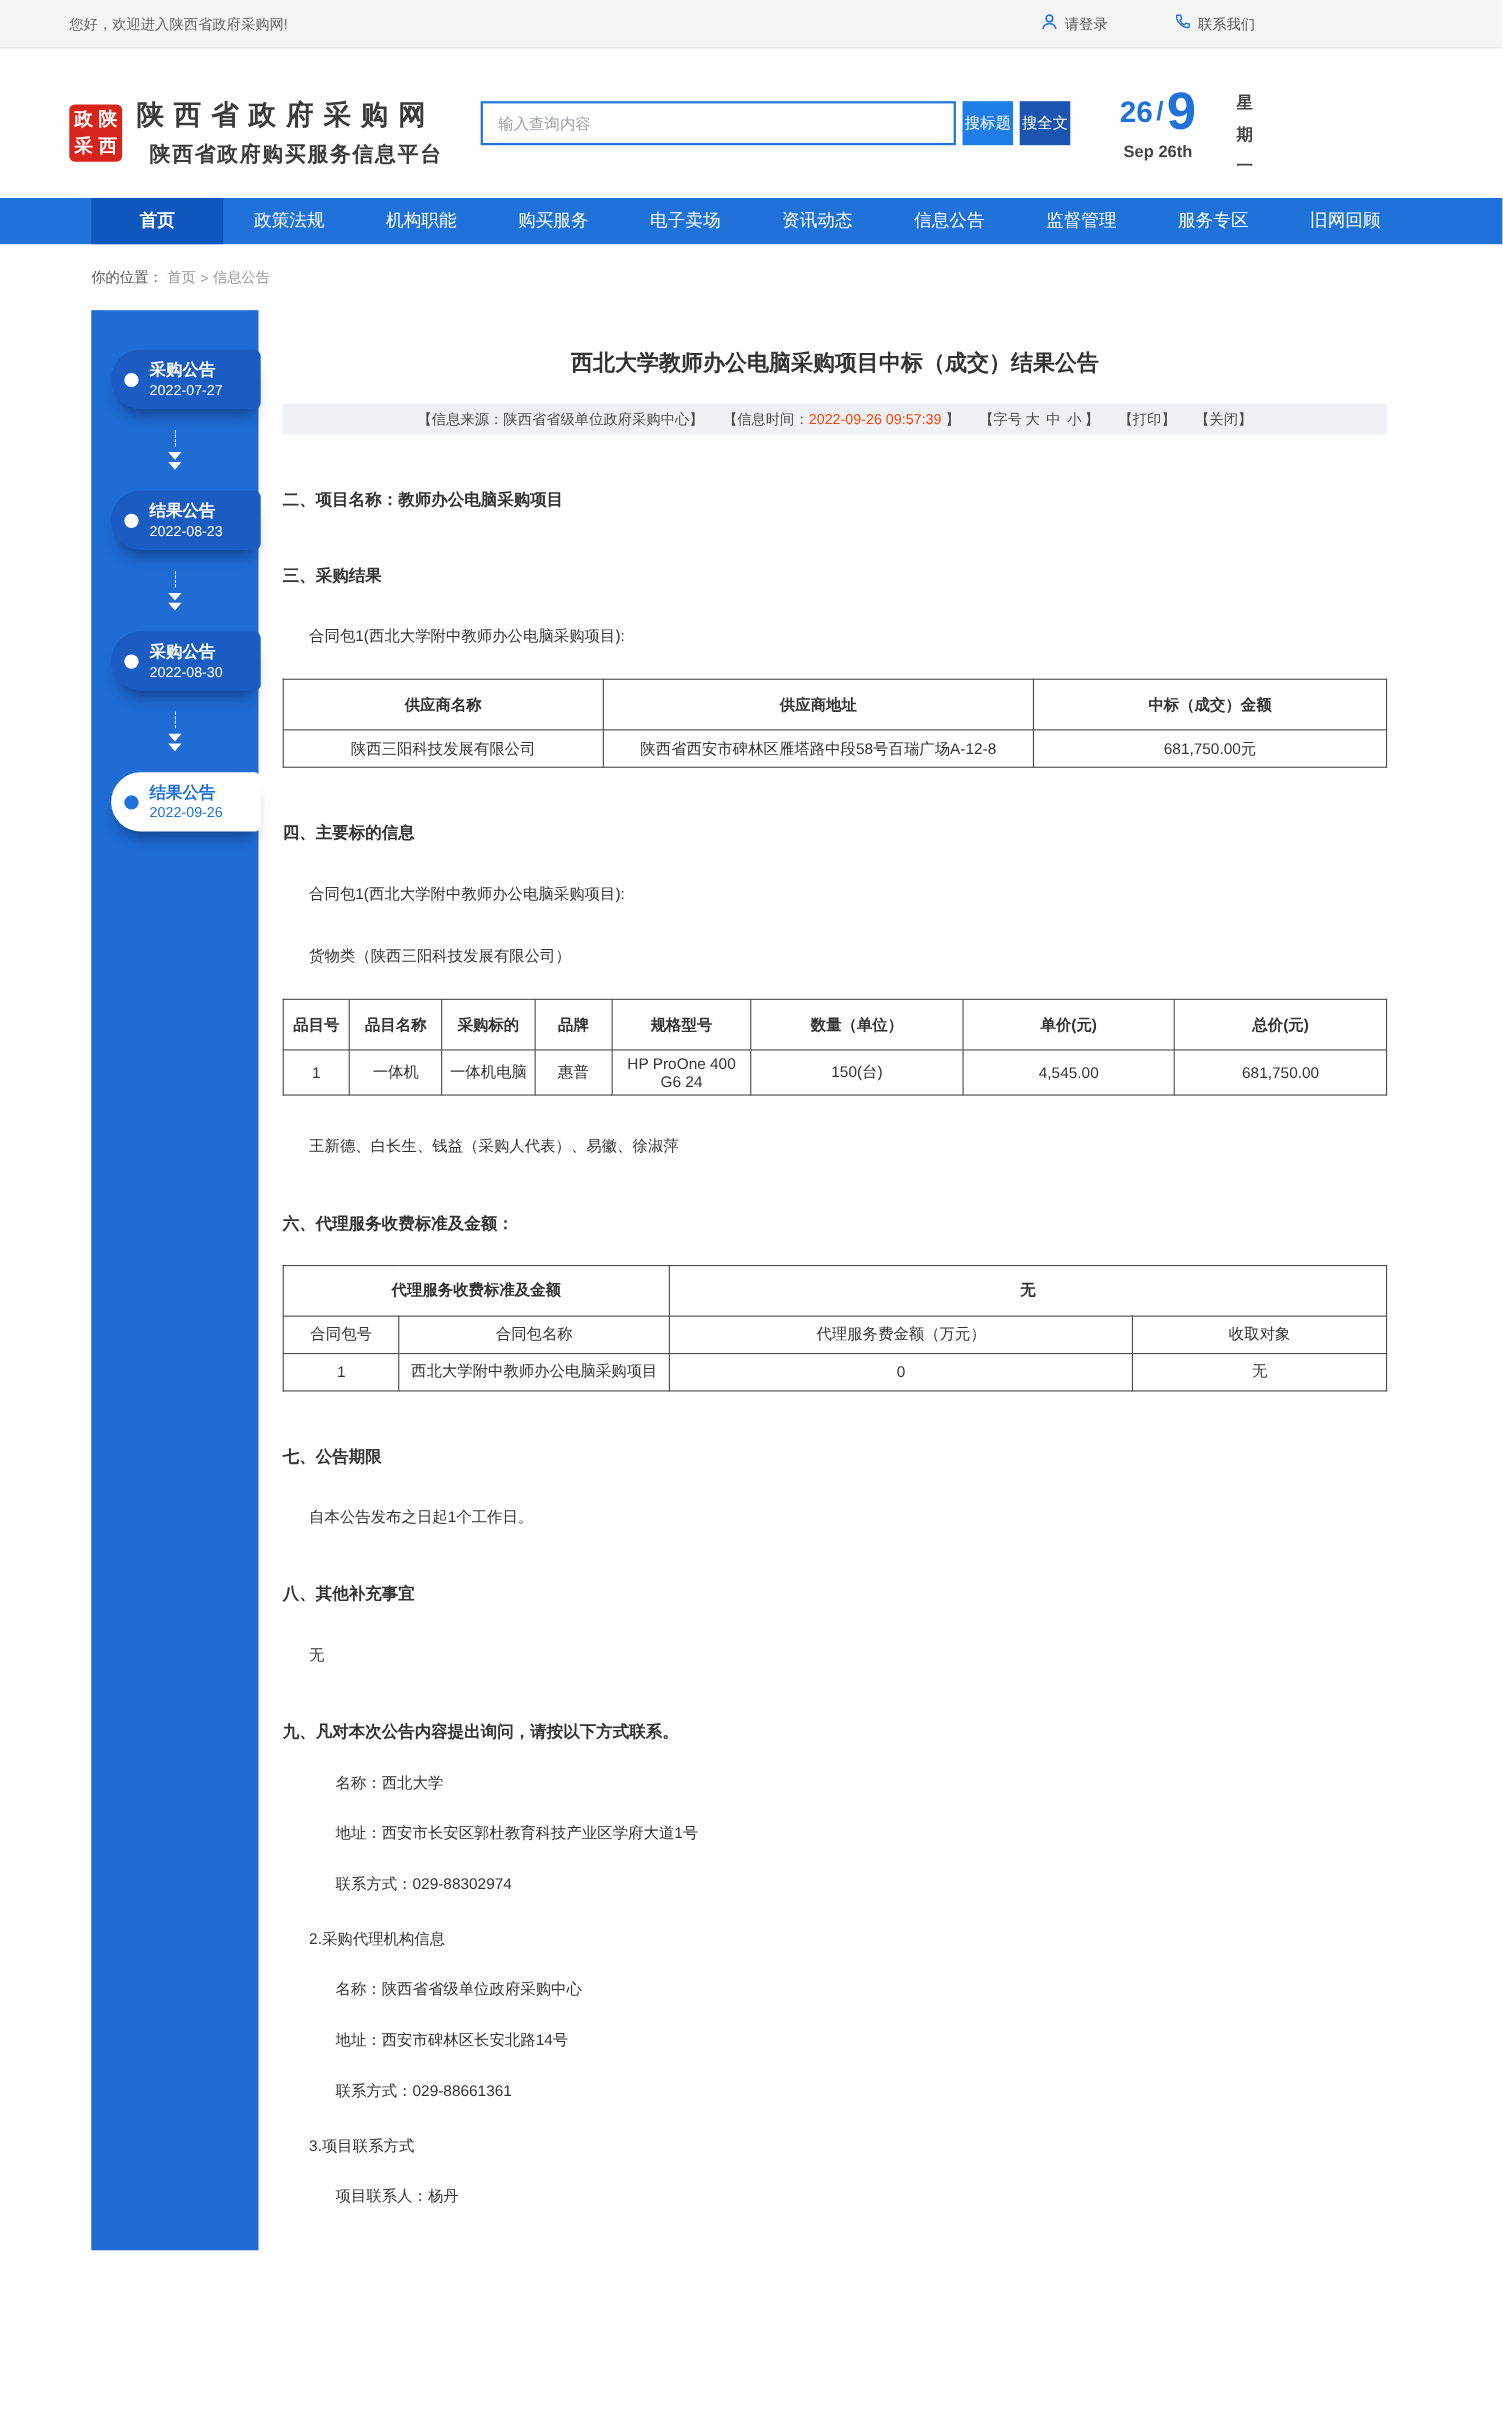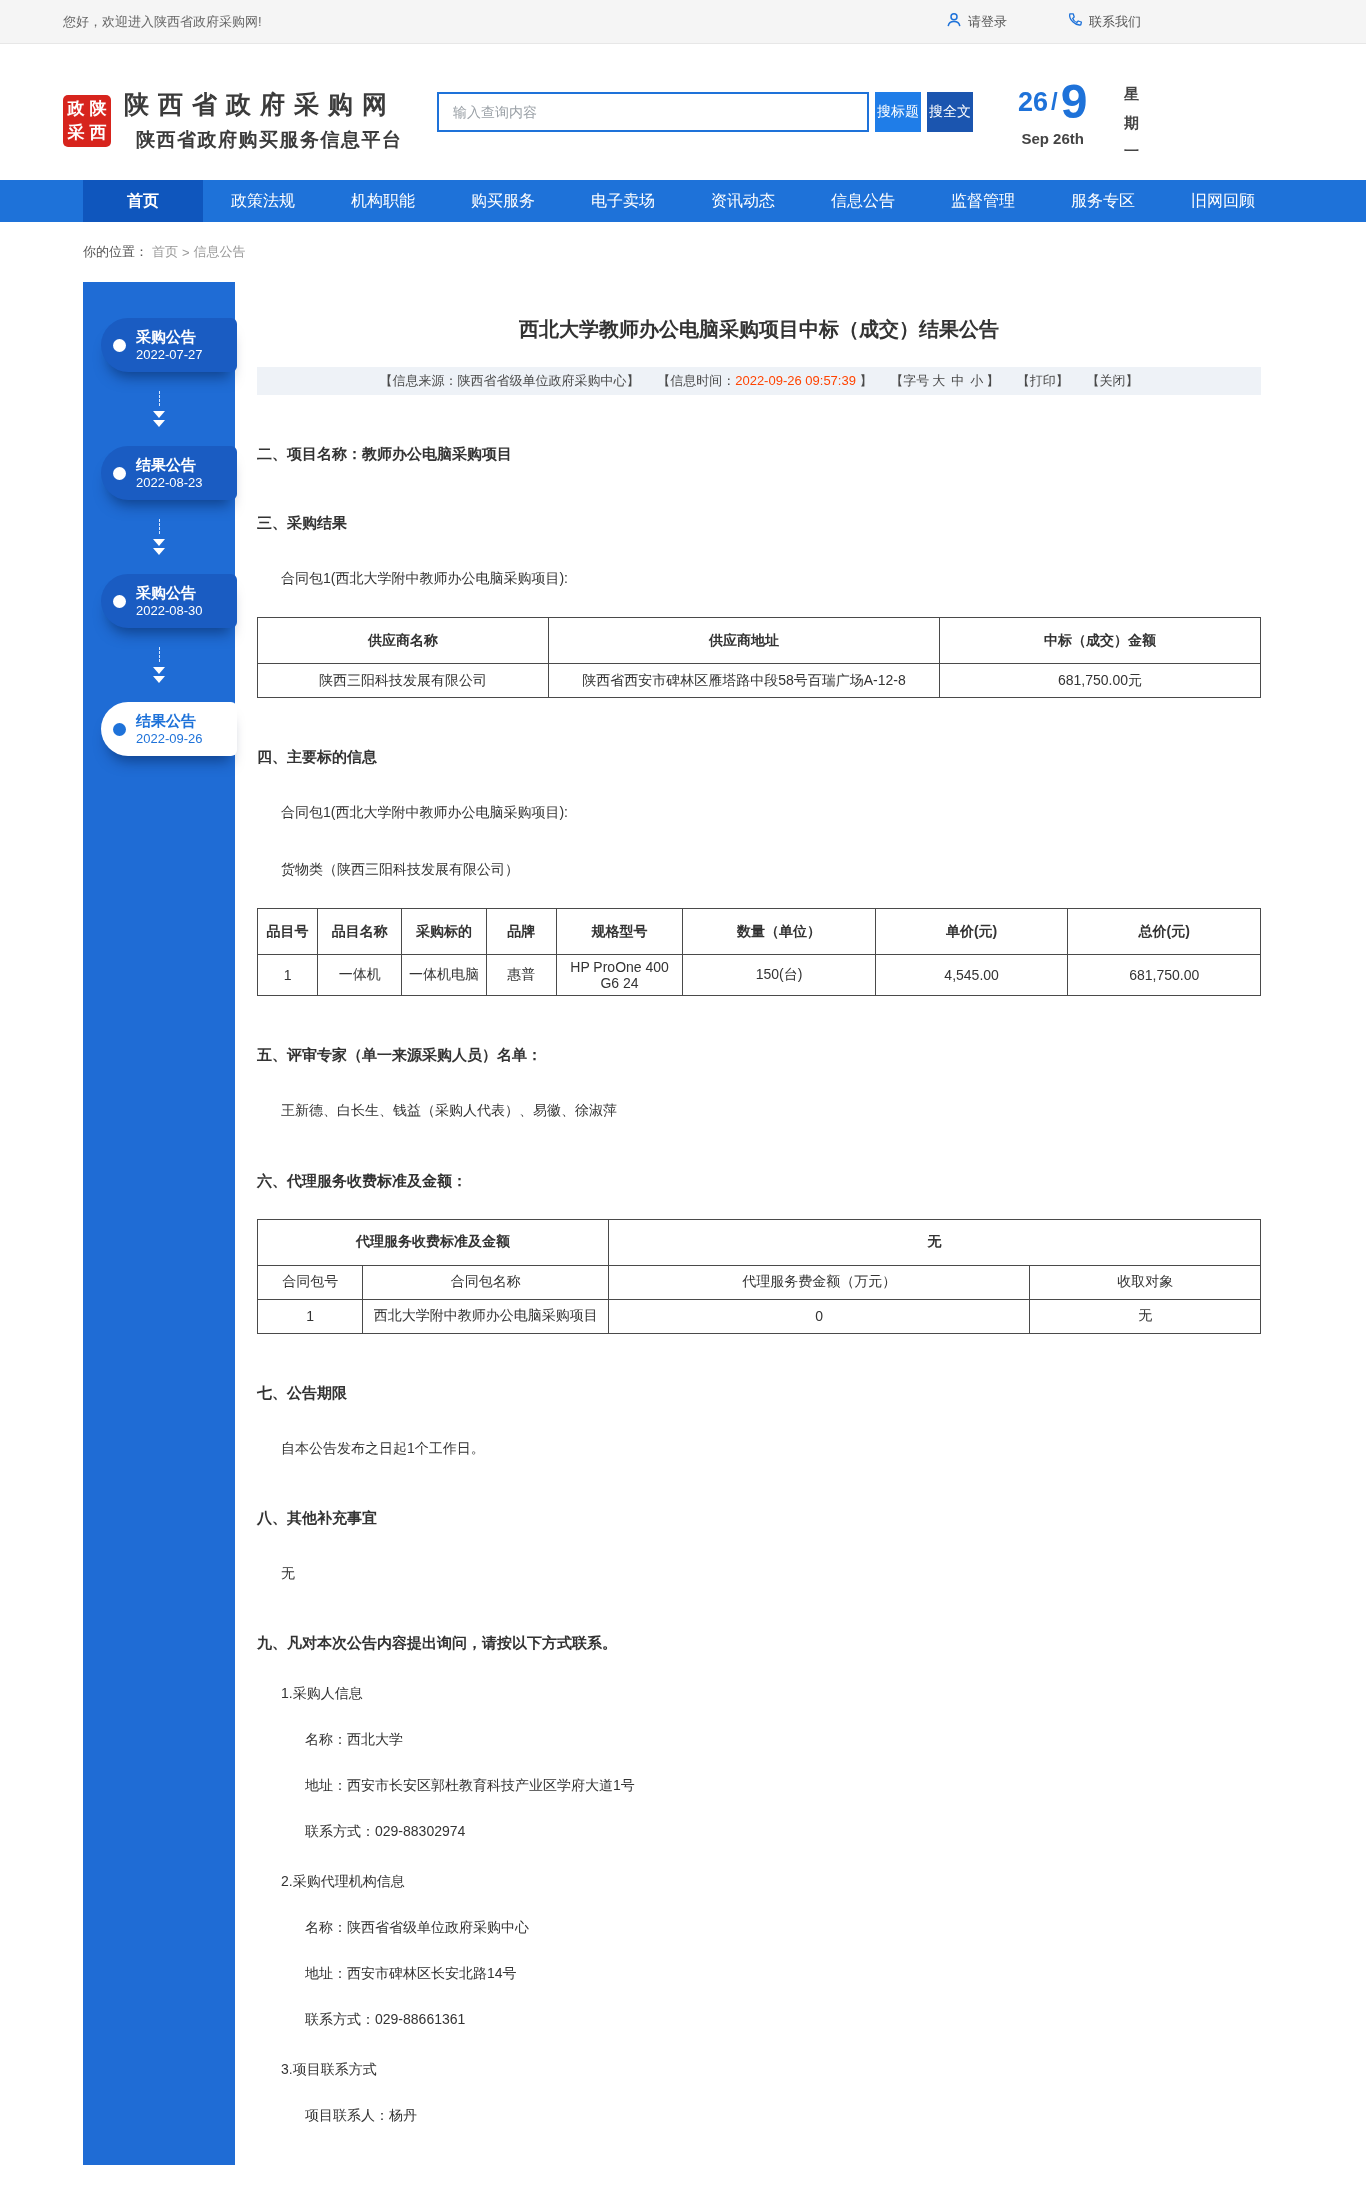--- a/index.html
+++ b/index.html
@@ -269,21 +269,20 @@
           <td data-interactable="false">一体机电脑</td>
           <td data-interactable="false">惠普</td>
           <td data-interactable="false">HP ProOne 400 G6 24</td>
           <td data-interactable="false">150(台)</td>
           <td data-interactable="false">4,545.00</td>
           <td data-interactable="false">681,750.00</td>
         </tr>
       </tbody>
         </table>
 
-      <h3 class="sec" data-interactable="false">五、评审专家（单一来源采购人员）名单：</h3>
       <p class="para" data-interactable="false">王新德、白长生、钱益（采购人代表）、易徽、徐淑萍</p>
 
       <h3 class="sec" data-interactable="false">六、代理服务收费标准及金额：</h3>
 
       <table data-interactable="false">
         <colgroup>
             <col style="width:10.5%">
             <col style="width:24.5%">
             <col style="width:42%">
             <col style="width:23%">
@@ -309,21 +308,20 @@
         </table>
 
       <h3 class="sec" data-interactable="false">七、公告期限</h3>
       <p class="para" data-interactable="false">自本公告发布之日起1个工作日。</p>
 
       <h3 class="sec" data-interactable="false">八、其他补充事宜</h3>
       <p class="para" data-interactable="false">无</p>
 
       <h3 class="sec" data-interactable="false">九、凡对本次公告内容提出询问，请按以下方式联系。</h3>
 
-      <p class="g-title" data-interactable="false">1.采购人信息</p>
       <p class="g-line" data-interactable="false">名称：西北大学</p>
       <p class="g-line" data-interactable="false">地址：西安市长安区郭杜教育科技产业区学府大道1号</p>
       <p class="g-line" data-interactable="false">联系方式：029-88302974</p>
 
       <p class="g-title" data-interactable="false">2.采购代理机构信息</p>
       <p class="g-line" data-interactable="false">名称：陕西省省级单位政府采购中心</p>
       <p class="g-line" data-interactable="false">地址：西安市碑林区长安北路14号</p>
       <p class="g-line" data-interactable="false">联系方式：029-88661361</p>
 
       <p class="g-title" data-interactable="false">3.项目联系方式</p>

